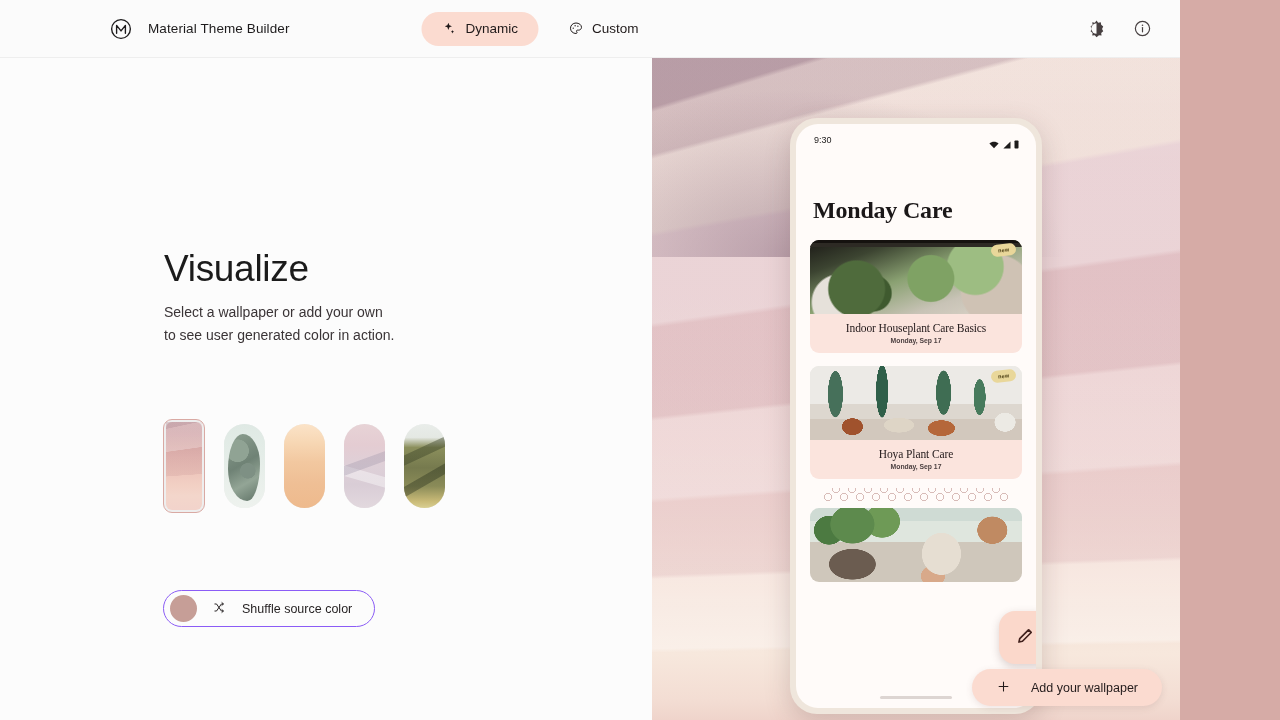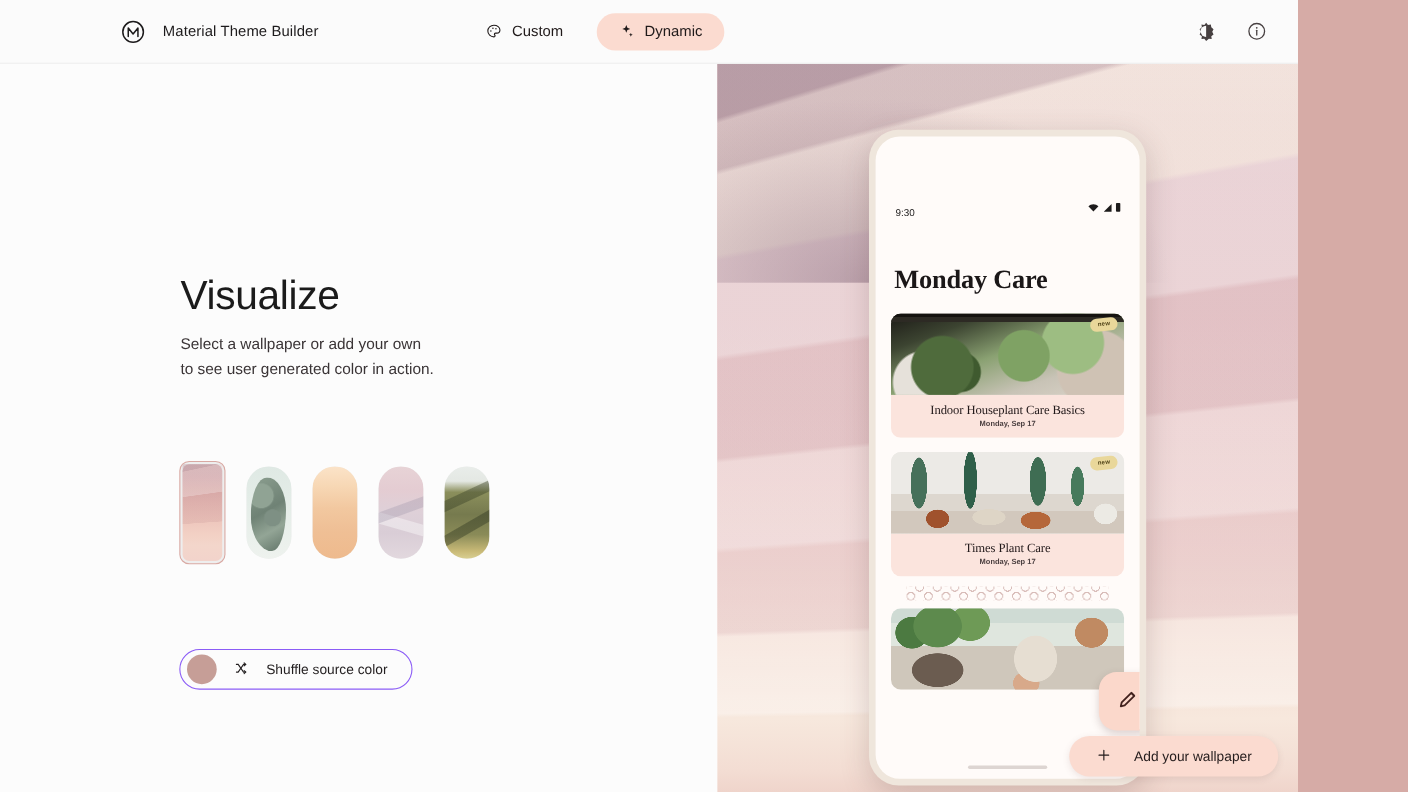--- a/index.html
+++ b/index.html
@@ -107,22 +107,22 @@
 
   .side-strip { position:absolute; top:0; right:0; width:100px; height:720px; background:#d6aba6; z-index:25; }
 
   
   .phone { position:absolute; left:138px; top:60px; width:252px; height:596px;
            background:#efe6dc; border-radius:27px; padding:6px;
            box-shadow:0 8px 26px rgba(90,60,60,.22); }
   .screen { position:relative; width:100%; height:100%; background:#fffbf9;
             border-radius:22px; overflow:hidden; }
 
-  .statusbar { display:flex; align-items:flex-end; justify-content:space-between;
-               padding:11px 17px 0 18px;margin-top:45px; }
+  .statusbar { display:flex; align-items:flex-start; justify-content:space-between;
+               padding:11px 17px 0 18px; }
   .sb-time { font-size:9px; color:#1d1b1b; font-weight:500; }
   .sb-icons { display:flex; align-items:center; gap:3px; }
 
   .page-title { font-family:"Liberation Serif", serif; font-size:24px; font-weight:700;
                 color:#1b1718; padding:44px 0 0 17px; letter-spacing:-.2px; }
 
   .cards { padding:16px 14px 0 14px;text-align:center; }
   .card { position:relative; border-radius:9px; overflow:hidden; margin-bottom:13px; }
   .card-img { position:relative; height:74px; }
   .card-meta { background:#fbe4dd; padding:8px 9px 9px 9px; }
@@ -196,39 +196,39 @@
       <span class="brand-logo">
         <svg viewBox="0 0 24 24" width="22" height="22">
           <circle cx="12" cy="12" r="10.2" fill="none" stroke="#1d1b1c" stroke-width="1.5"></circle>
           <path d="M7.2 16.6V8.1l4.8 6 4.8-6v8.5" fill="none" stroke="#1d1b1c" stroke-width="1.5" stroke-linejoin="round" stroke-linecap="round"></path>
         </svg>
       </span>
       <span class="brand-name">Material Theme Builder</span>
     </div>
 
     <div class="tabs">
+      <button class="tab active">
+        <span>
+          <svg viewBox="0 0 24 24" width="15" height="15" fill="#201a1a">
+            <path d="M11 2.6l1.6 4.2 4.2 1.6-4.2 1.6L11 14.2 9.4 10 5.2 8.4 9.4 6.8z"></path>
+            <path d="M17.6 14.2l.8 2 2 .8-2 .8-.8 2-.8-2-2-.8 2-.8z"></path>
+          </svg>
+        </span>
+        <span>Dynamic</span>
+      </button>
       <button class="tab">
         <span>
           <svg viewBox="0 0 24 24" width="15" height="15" fill="none" stroke="#201a1a" stroke-width="1.6">
             <path d="M12 3.2c-4.9 0-8.8 3.7-8.8 8.4 0 4.7 3.9 8.4 8.8 8.4 1 0 1.7-.7 1.7-1.6 0-.5-.2-.8-.5-1.1-.3-.3-.5-.7-.5-1.1 0-.9.8-1.6 1.7-1.6h1.9c2.5 0 4.5-2 4.5-4.5 0-3.9-3.9-6.9-8.8-6.9z"></path>
             <circle cx="7.6" cy="11.4" r="1.1" fill="#201a1a" stroke="none"></circle>
             <circle cx="10.6" cy="7.6" r="1.1" fill="#201a1a" stroke="none"></circle>
             <circle cx="15" cy="8.2" r="1.1" fill="#201a1a" stroke="none"></circle>
           </svg>
         </span>
         <span>Custom</span>
-      </button>
-      <button class="tab active">
-        <span>
-          <svg viewBox="0 0 24 24" width="15" height="15" fill="#201a1a">
-            <path d="M11 2.6l1.6 4.2 4.2 1.6-4.2 1.6L11 14.2 9.4 10 5.2 8.4 9.4 6.8z"></path>
-            <path d="M17.6 14.2l.8 2 2 .8-2 .8-.8 2-.8-2-2-.8 2-.8z"></path>
-          </svg>
-        </span>
-        <span>Dynamic</span>
       </button>
     </div>
 
     <div class="head-actions">
       <button class="icon-btn">
         <svg viewBox="0 0 24 24" width="19" height="19" fill="#474041">
           <path d="M12 2l2.1 2.6 3.3-.5.5 3.3L20.5 9.5 19 12.5l1.5 3-2.6 2.1.5 3.3-3.3-.5L12 23l-2.1-2.6-3.3.5.5-3.3L4.5 15.5 6 12.5 4.5 9.5l2.6-2.1-.5-3.3 3.3.5z"></path>
           <path d="M12 5.5a6.5 6.5 0 000 13z" fill="#fbfbfb"></path>
         </svg>
       </button>
@@ -325,21 +325,21 @@
               <div class="card-title">Indoor Houseplant Care Basics</div>
               <div class="card-date">Monday, Sep 17</div>
             </div>
           </div>
 
           <div class="card">
             <div class="card-img ph2">
               <span class="badge">new</span>
             </div>
             <div class="card-meta">
-              <div class="card-title">Times Plant Care</div>
+              <div class="card-title">Hoya Plant Care</div>
               <div class="card-date">Monday, Sep 17</div>
             </div>
           </div>
 
           <div class="wave"></div>
 
           <div class="card">
             <div class="card-img ph3"></div>
           </div>
         </div>

